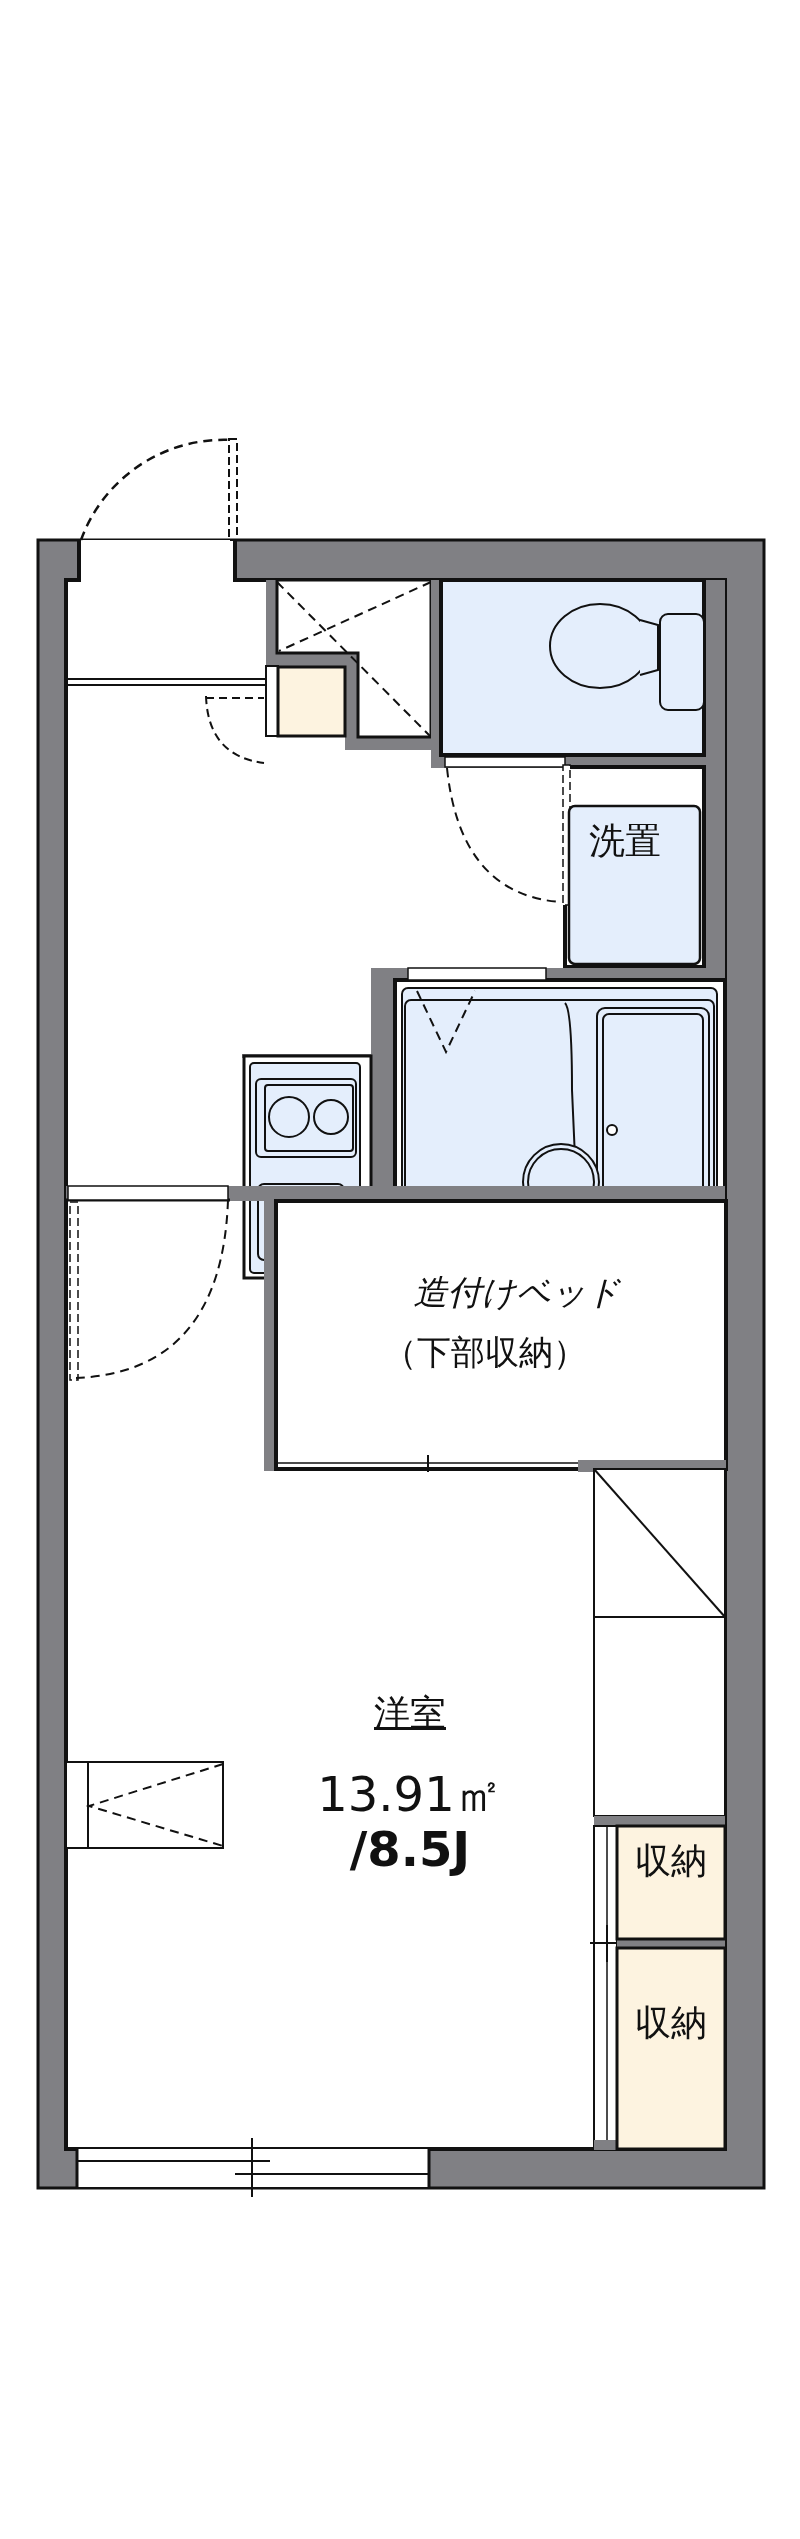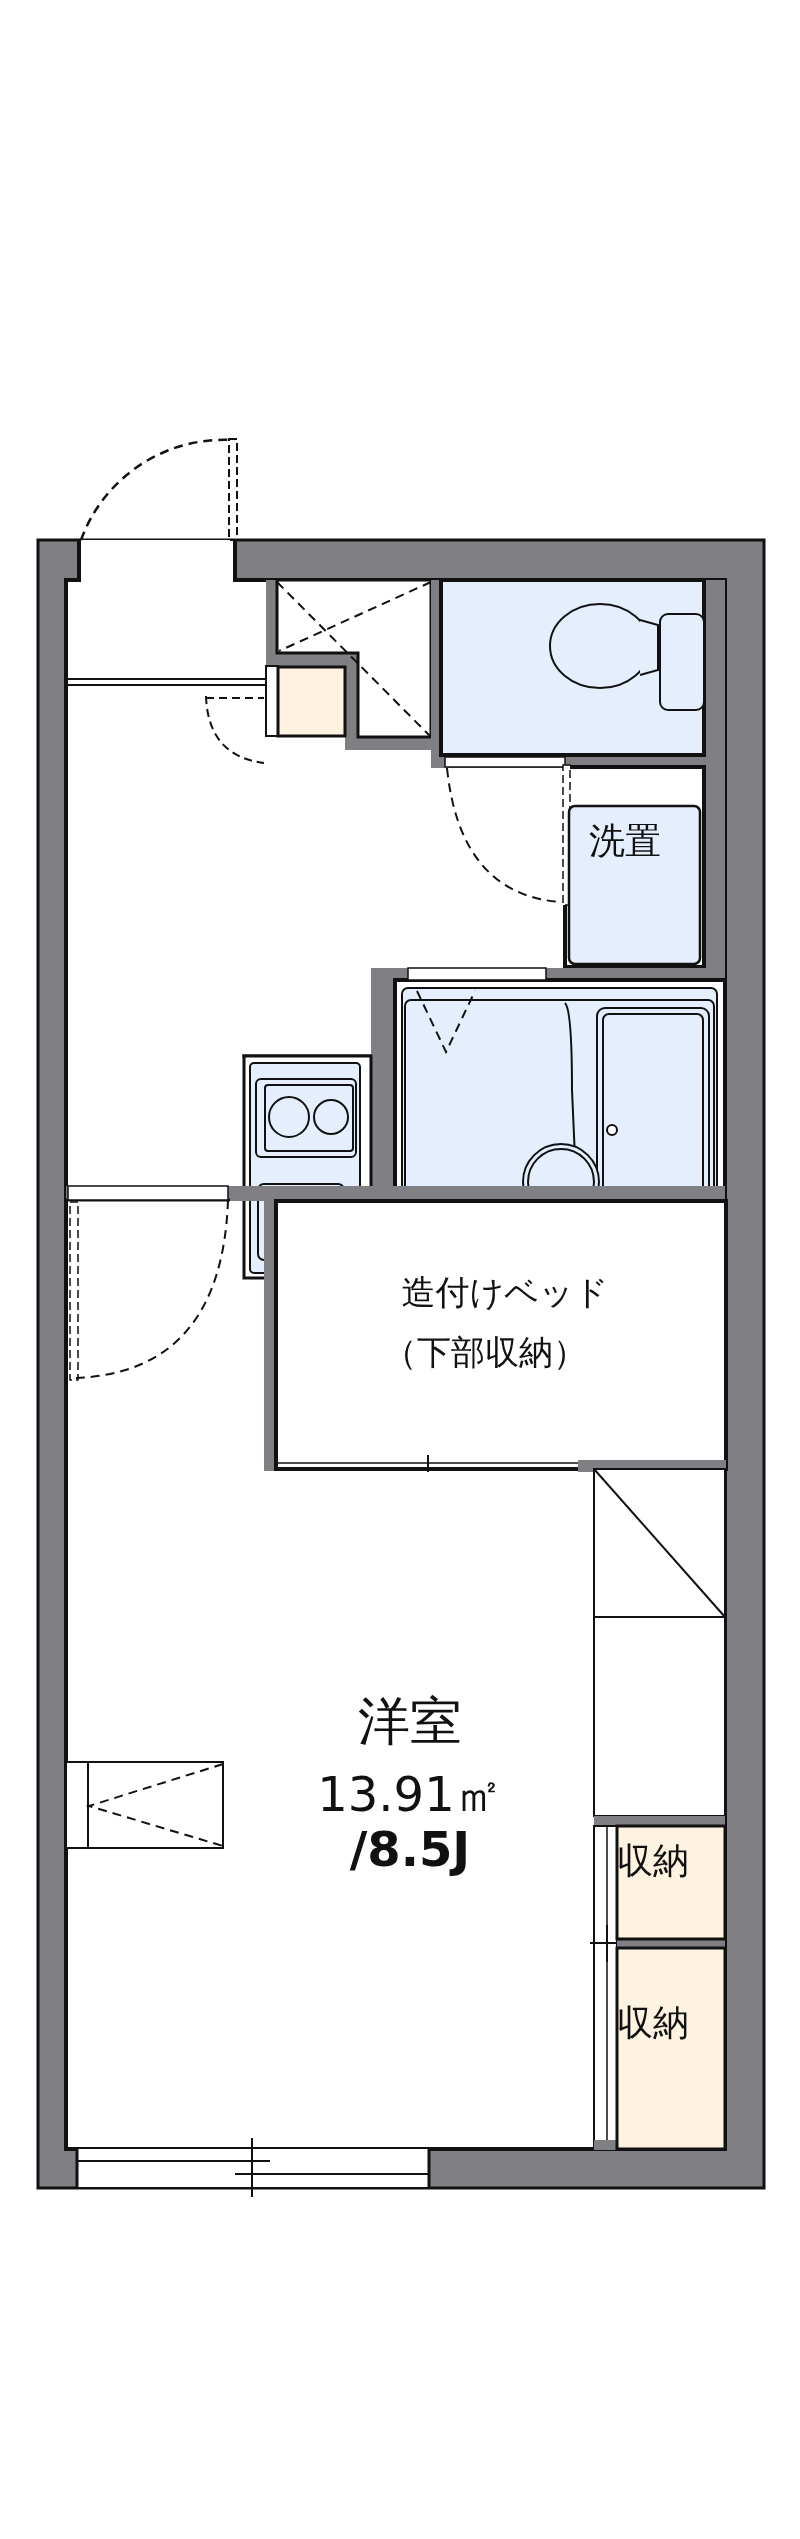--- a/index.html
+++ b/index.html
@@ -1,23 +1,23 @@
 <!DOCTYPE html>
 <html><head>
 <meta charset="utf-8">
 <style>
   html, body { margin:0; padding:0; background:#ffffff; }
   body { width:800px; height:2539px; position:relative; overflow:hidden; font-family:"DejaVu Sans", sans-serif; }
   #plan { position:absolute; left:0; top:0; }
   .label { position:absolute; color:#111; text-align:center; white-space:nowrap; line-height:1; }
-  .room-name { font-size:52px; }
+  .room-name { font-size:36px;text-decoration:underline; }
   .room-area { font-size:48px; }
   .bed-label { font-size:34px; }
   .small-label { font-size:36px; }
-  .vert-label { font-size:36px; width:108px; text-align:left; line-height:1.25; white-space:normal; }
+  .vert-label { font-size:36px; width:108px; text-align:center; line-height:1.25; white-space:normal; }
 </style>
 </head>
 <body>
 
 <svg id="plan" width="800" height="2539" viewBox="0 0 800 2539" xmlns="http://www.w3.org/2000/svg">
 
   <g>
     <rect x="38" y="540" width="726" height="1648" fill="#808084" stroke="#111" stroke-width="3"></rect>
 
     <rect x="66" y="580" width="659" height="1569" fill="#ffffff" stroke="#111" stroke-width="4"></rect>
@@ -160,21 +160,21 @@
     <line x1="77" y1="2149" x2="77" y2="2188" stroke="#111" stroke-width="3"></line>
     <line x1="429" y1="2149" x2="429" y2="2188" stroke="#111" stroke-width="3"></line>
     <line x1="77" y1="2161" x2="270" y2="2161" stroke="#111" stroke-width="2"></line>
     <line x1="235" y1="2174" x2="429" y2="2174" stroke="#111" stroke-width="2"></line>
     <line x1="252" y1="2138" x2="252" y2="2197" stroke="#111" stroke-width="2"></line>
   </g>
 </svg>
 
 <div class="label small-label" style="left:569px; top:816px; width:112px; line-height:50px;">洗置</div>
 
-<div class="label bed-label" style="left:280px; top:1275px; width:450px;">造付けベッド</div>
+<div class="label bed-label" style="left:292px; top:1275px; width:450px;font-style:italic;">造付けベッド</div>
 <div class="label bed-label" style="left:260px; top:1335px; width:450px;">（下部収納）</div>
 
 <div class="label room-name" style="left:300px; top:1695px; width:220px;">洋室</div>
 <div class="label room-area" style="left:290px; top:1770px; width:240px;">13.91㎡</div>
 <div class="label room-area" style="left:290px; top:1825px; width:240px;font-weight:bold;">/8.5J</div>
 
 <div class="label vert-label" style="left:617px; top:1838px;">収納</div>
 <div class="label vert-label" style="left:617px; top:2000px;">収納</div>
 
 </body></html>

